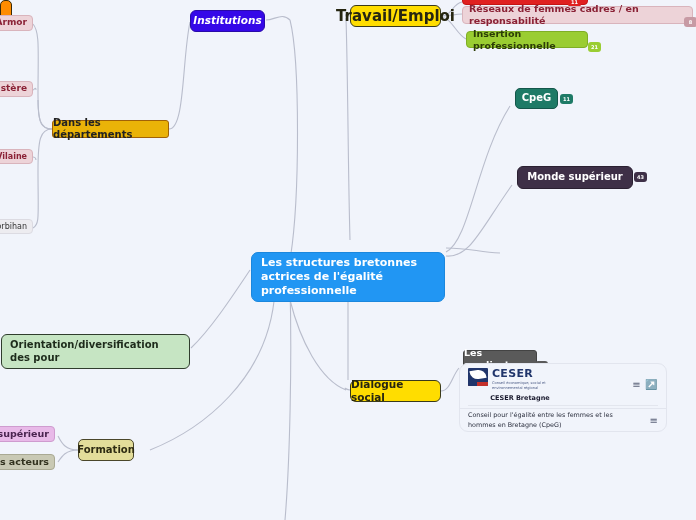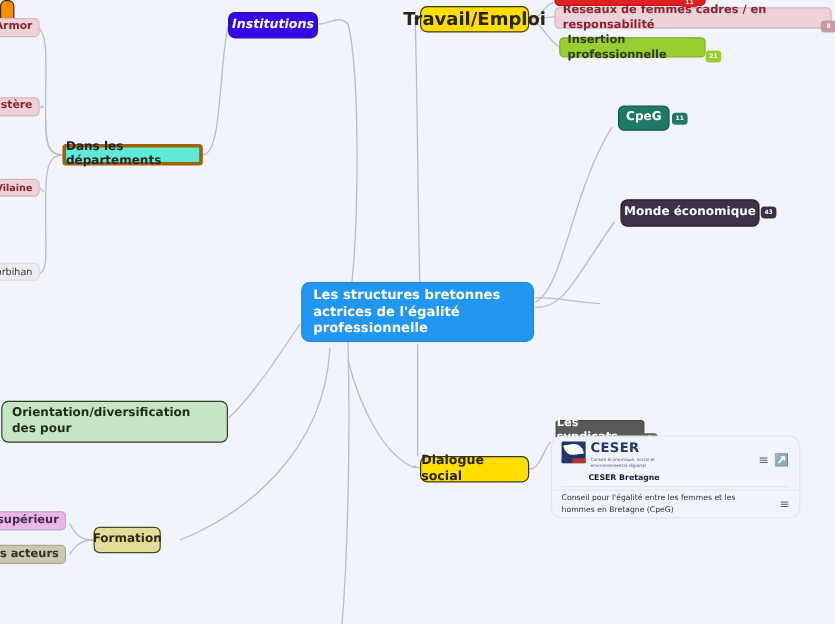--- a/index.html
+++ b/index.html
@@ -17,21 +17,21 @@
     box-sizing:border-box;
     border-radius:6px;
     font-weight:bold;
     line-height:1.25;
     white-space:pre-line;
     display:flex;align-items:center;
   }
 
   
   .n-central{
-    left:251px;top:235px;width:194px;height:50px;
+    left:251px;top:252px;width:194px;height:50px;
     background:#2196f3;border:1px solid #1b87dd;
     color:#ffffff;font-size:11px;padding:6px 9px;
     border-radius:7px;align-items:center;
   }
 
   
   .n-institutions{
     left:190px;top:10px;width:75px;height:22px;
     background:#3508e8;border:1.5px solid #2a0aa8;color:#fff;
     font-size:10.5px;justify-content:center;font-style:italic;
@@ -100,21 +100,21 @@
     background:#e8b9e8;border:1px solid #cf9ccf;color:#4a2450;
     font-size:9.5px;padding:0 5px;border-radius:4px;justify-content:flex-end;
   }
   .n-acteurs{
     left:-32px;top:454px;width:87px;height:16px;
     background:#c9c9b4;border:1px solid #a9a993;color:#32321f;
     font-size:9.5px;padding:0 5px;border-radius:4px;justify-content:flex-end;
   }
   .n-dept{
     left:52px;top:120px;width:117px;height:18px;
-    background:#5eead4;border:3px solid #a16207;color:#222;
+    background:#eab308;border:1px solid #a16207;color:#222;
     font-size:10px;justify-content:center;border-radius:3px;
   }
   .n-darmor{
     left:-30px;top:15px;width:63px;height:16px;
     background:#edd3d8;border:1px solid #d9b4bc;color:#8a2236;
     font-size:9px;padding:0 5px;justify-content:flex-end;border-radius:4px;
   }
   .n-finistere{
     left:-30px;top:81px;width:63px;height:16px;
     background:#edd3d8;border:1px solid #d9b4bc;color:#8a2236;
@@ -249,21 +249,21 @@
 
   <div class="node n-reseaux">Réseaux de femmes cadres / en responsabilité</div>
   <div class="badge b-reseaux">8</div>
 
   <div class="node n-insertion">Insertion professionnelle</div>
   <div class="badge b-insertion">21</div>
 
   <div class="node n-droit">CpeG</div>
   <div class="badge b-droit">11</div>
 
-  <div class="node n-monde">Monde économique</div>
+  <div class="node n-monde">Monde supérieur</div>
   <div class="badge b-monde">43</div>
 
   <div class="n-lutte-peek"></div>
 
   <div class="node n-dialogue">Dialogue social</div>
 
   <div class="node n-syndicats">Les syndicats</div>
   <div class="badge b-syndicats">8</div>
 
   <div class="panel">

